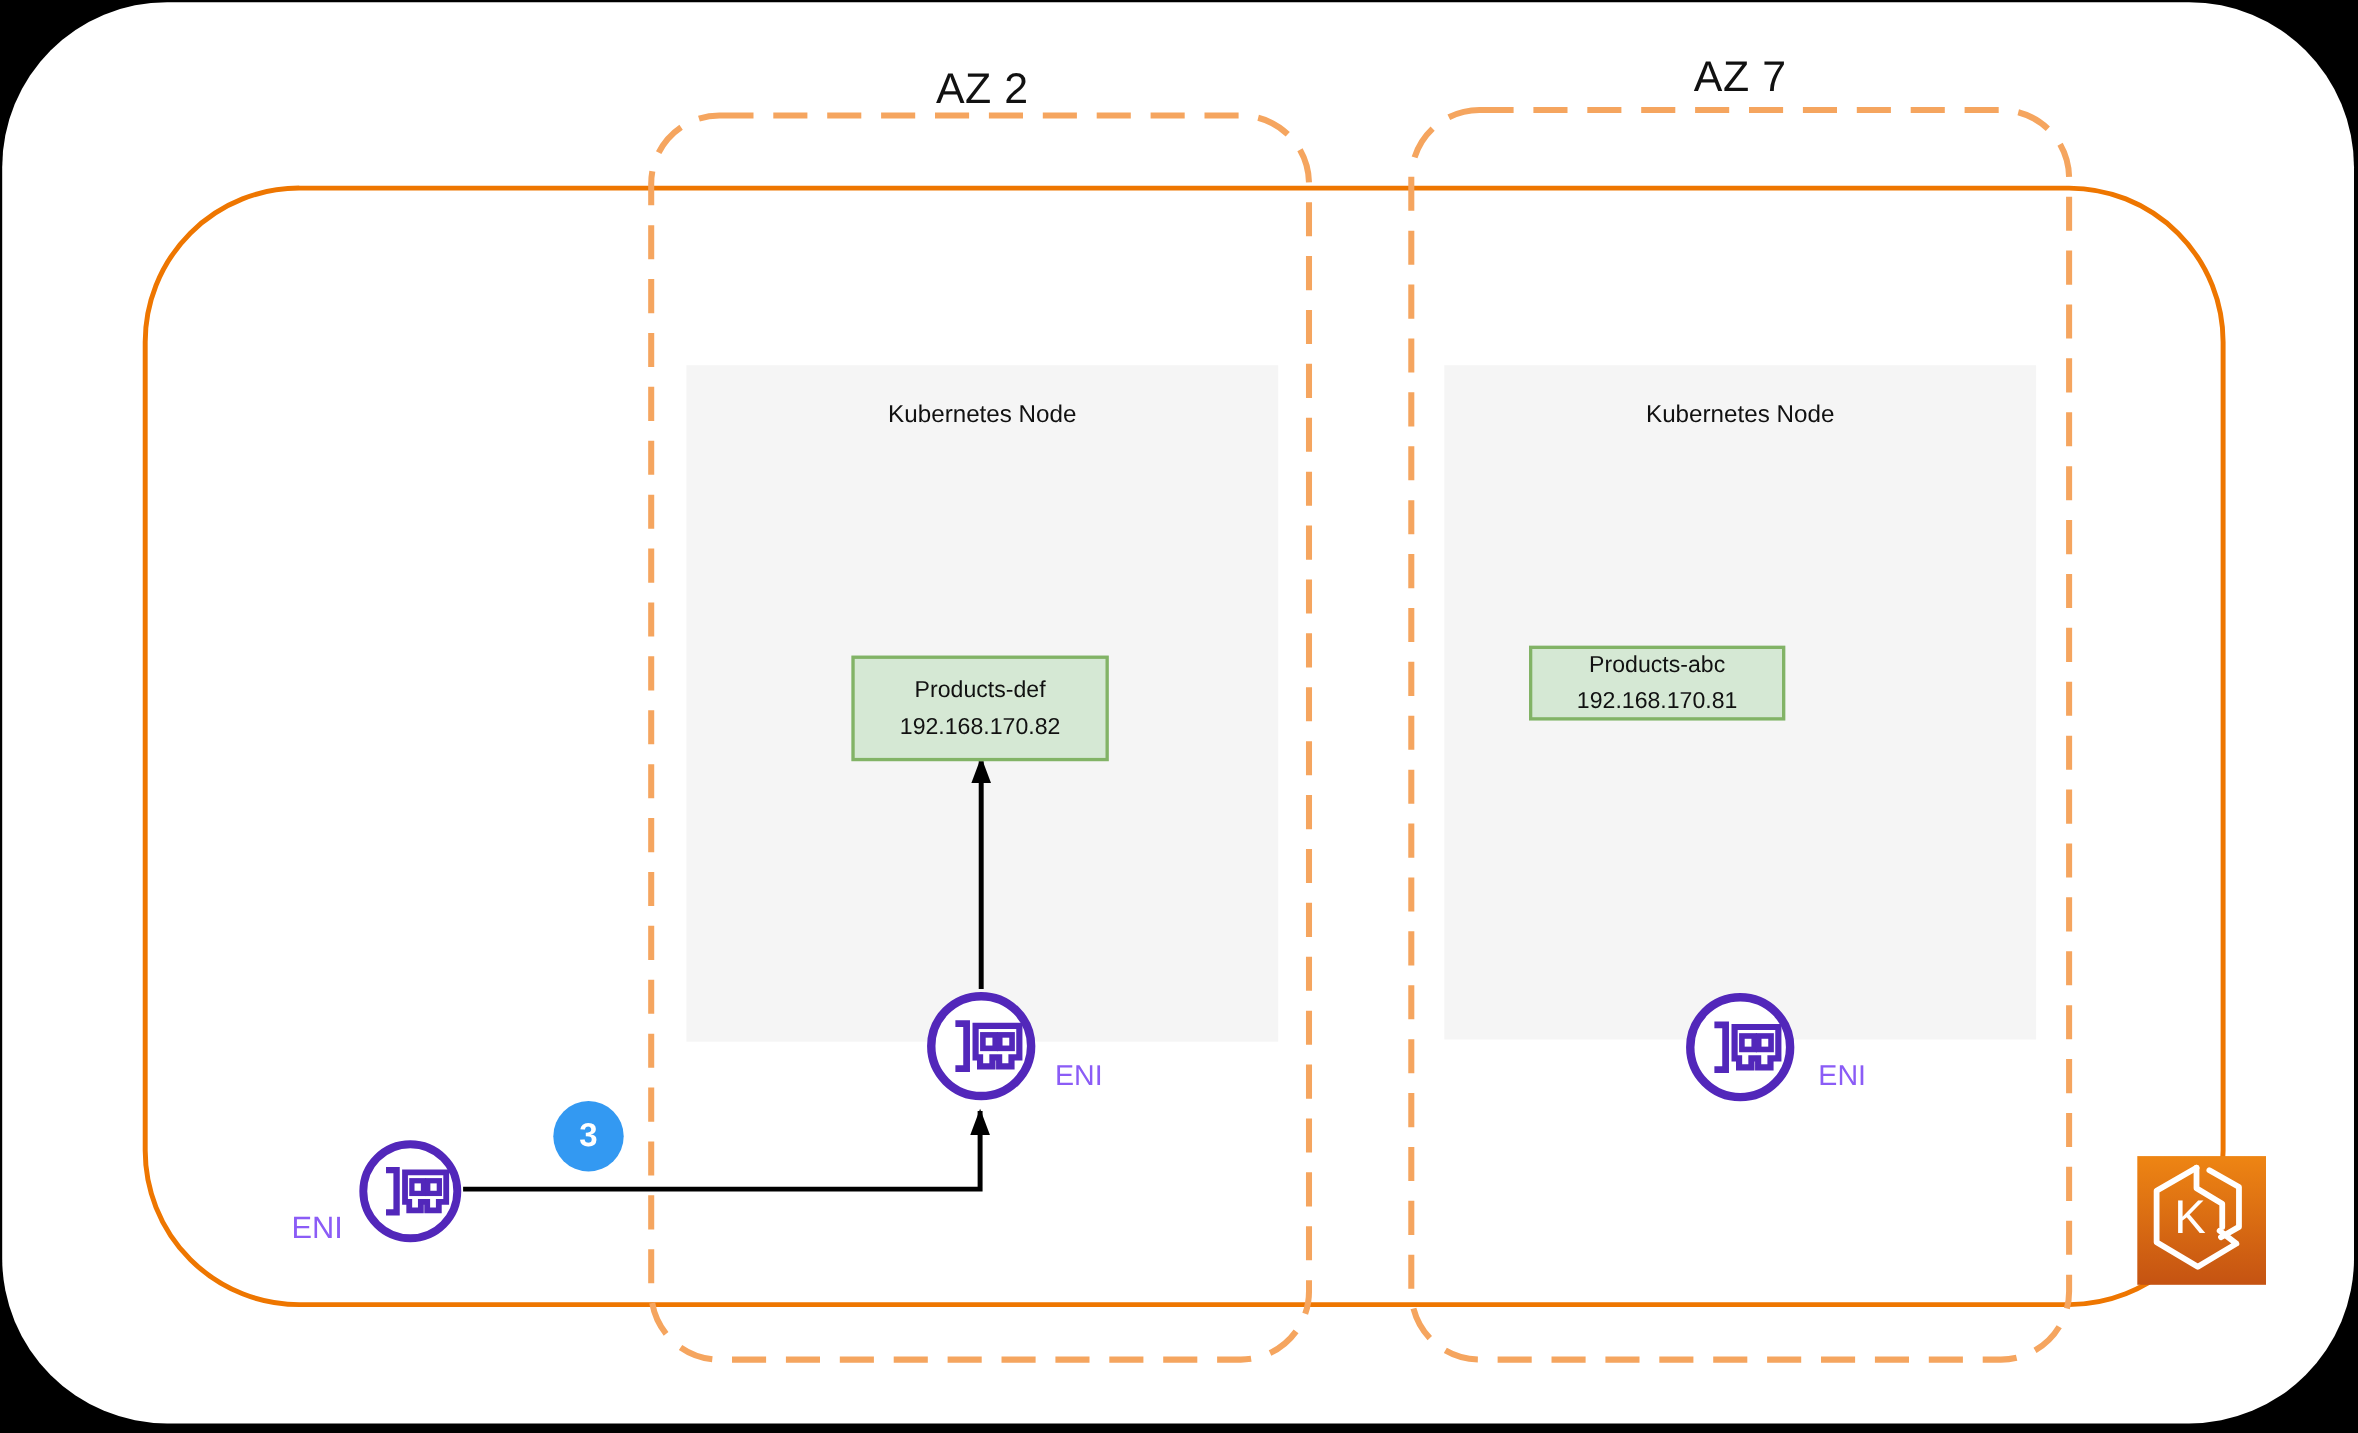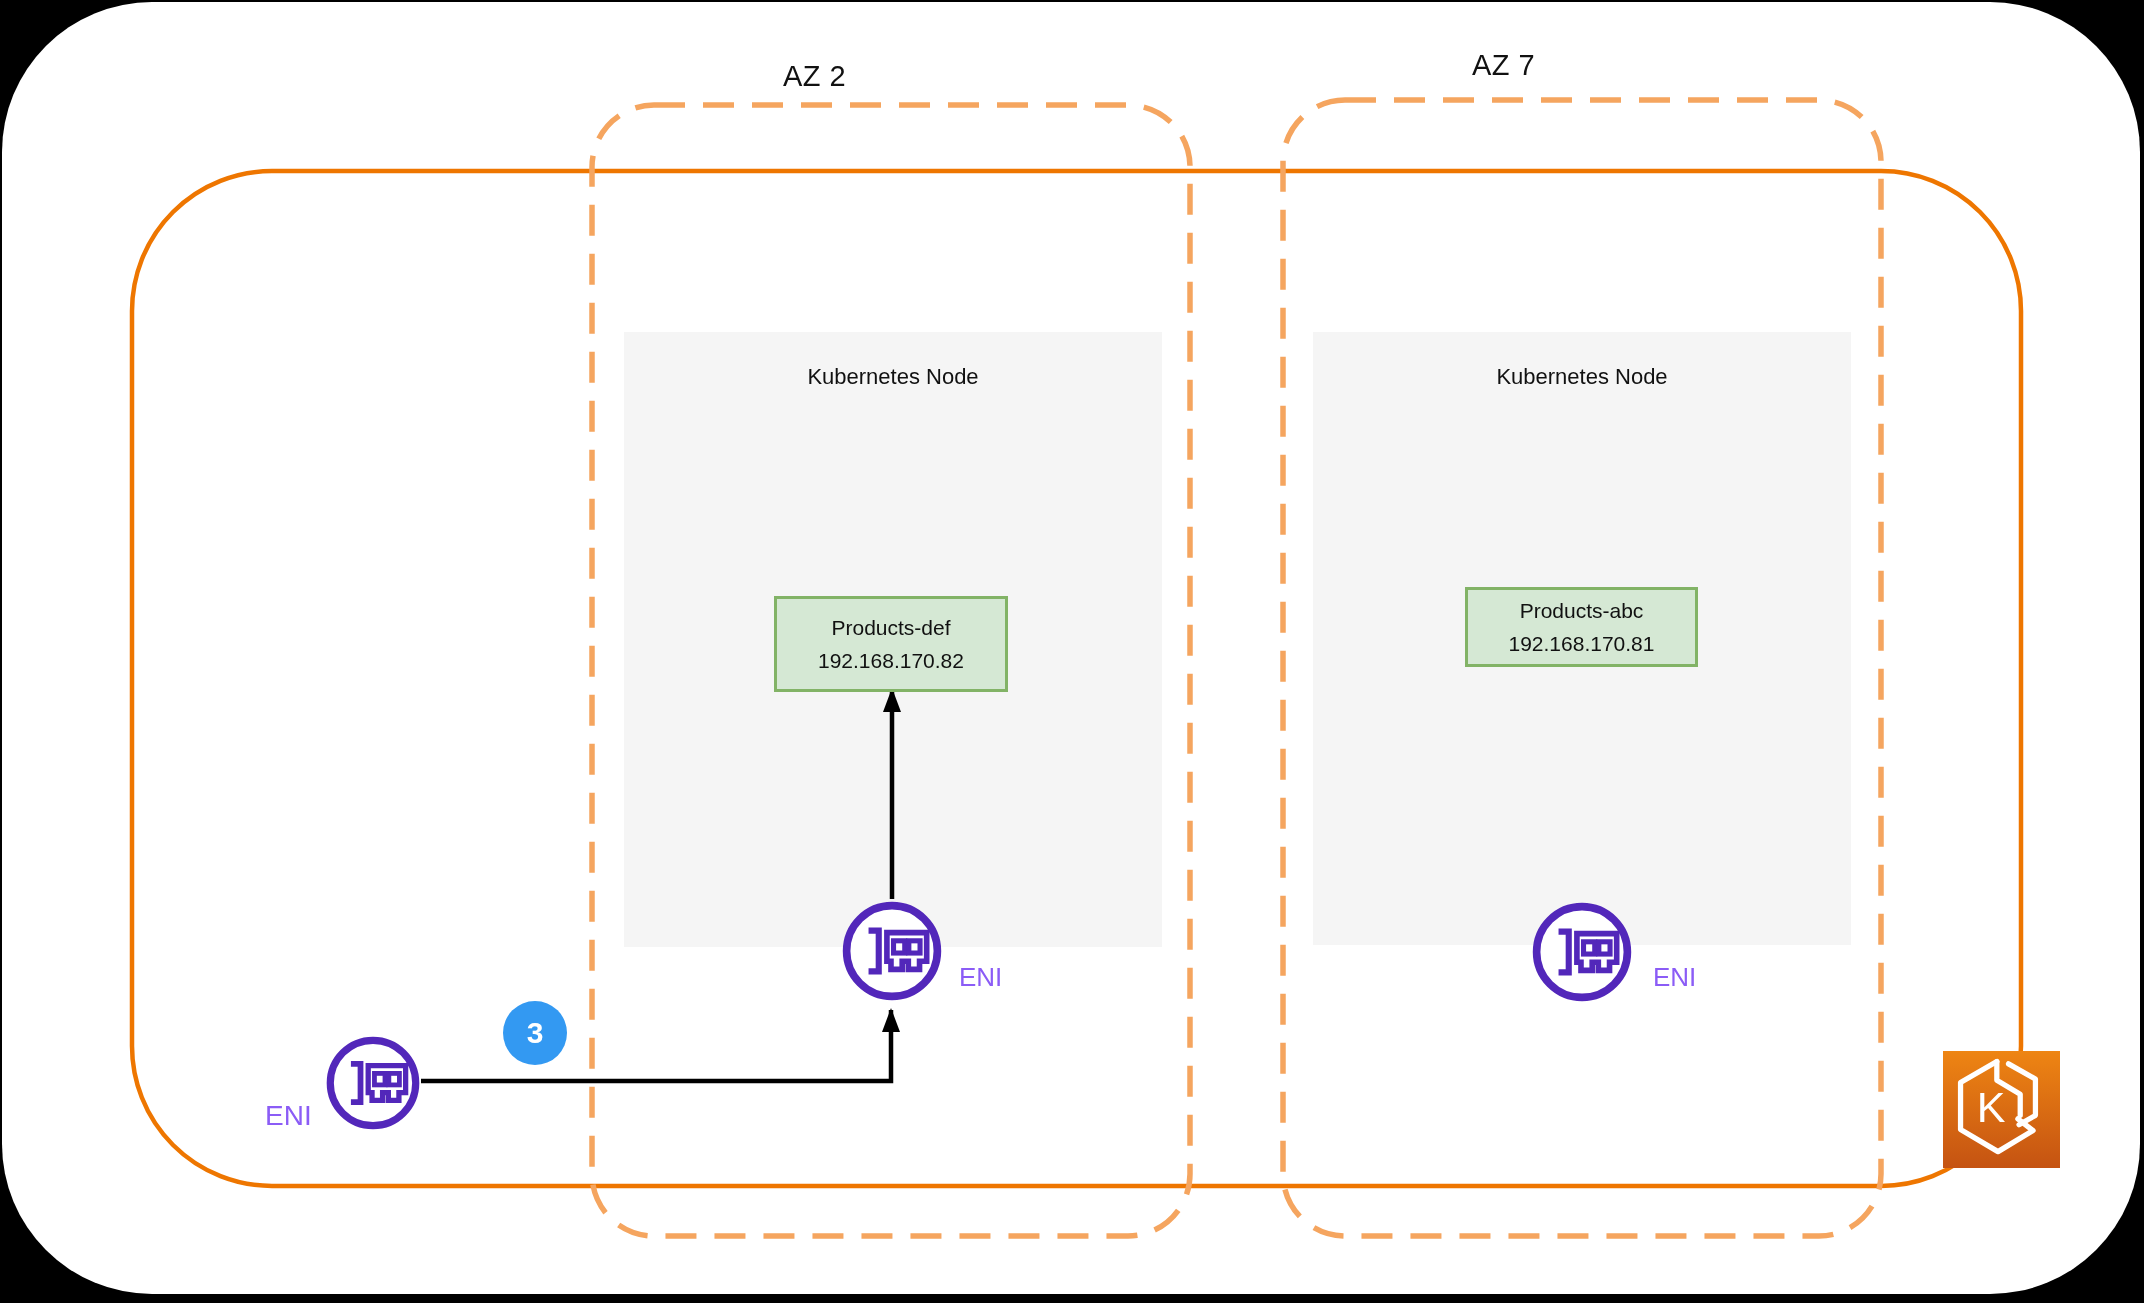--- a/index.html
+++ b/index.html
@@ -11,22 +11,22 @@
     overflow:hidden;
   }
   .canvas{
     position:absolute;left:2px;top:2px;width:2138px;height:1292px;
     background:#ffffff;border-radius:150px;
   }
   .layer{position:absolute;left:0;top:0;width:2144px;height:1303px;}
   .abs{position:absolute;}
 
   .az-label{
-    width:220px;text-align:left;
-    font-size:29px;color:#111;letter-spacing:0.5px;
+    width:220px;text-align:center;
+    font-size:39px;color:#111;letter-spacing:0.5px;
   }
   .node-box{
     background:#f5f5f5;
   }
   .node-title{
     position:absolute;left:0;top:32px;width:100%;
     text-align:center;font-size:22px;color:#111;
   }
   .pod-box{
     background:#d5e8d4;border:3px solid #82b366;
@@ -102,21 +102,21 @@
   <use href="#eni-icon" x="0" y="0" transform="translate(1531,901) scale(1.02)"></use>
 </svg>
 
 <div class="abs az-label" style="left:783px;top:60px;">AZ 2</div>
 <div class="abs az-label" style="left:1472px;top:49px;">AZ 7</div>
 
 <div class="abs pod-box" style="left:774px;top:596px;width:234px;height:96px;">
   <div class="pod-line">Products-def</div>
   <div class="pod-line">192.168.170.82</div>
 </div>
-<div class="abs pod-box" style="left:1465px;top:587px;width:233px;height:80px;">
+<div class="abs pod-box" style="left:1390px;top:587px;width:233px;height:68px;">
   <div class="pod-line">Products-abc</div>
   <div class="pod-line">192.168.170.81</div>
 </div>
 
 <div class="abs eni-label big" style="left:265px;top:1100px;">ENI</div>
 <div class="abs eni-label" style="left:959px;top:962px;">ENI</div>
 <div class="abs eni-label" style="left:1653px;top:962px;">ENI</div>
 
 <div class="abs badge" style="left:503px;top:1001px;">
   <span>3</span>

